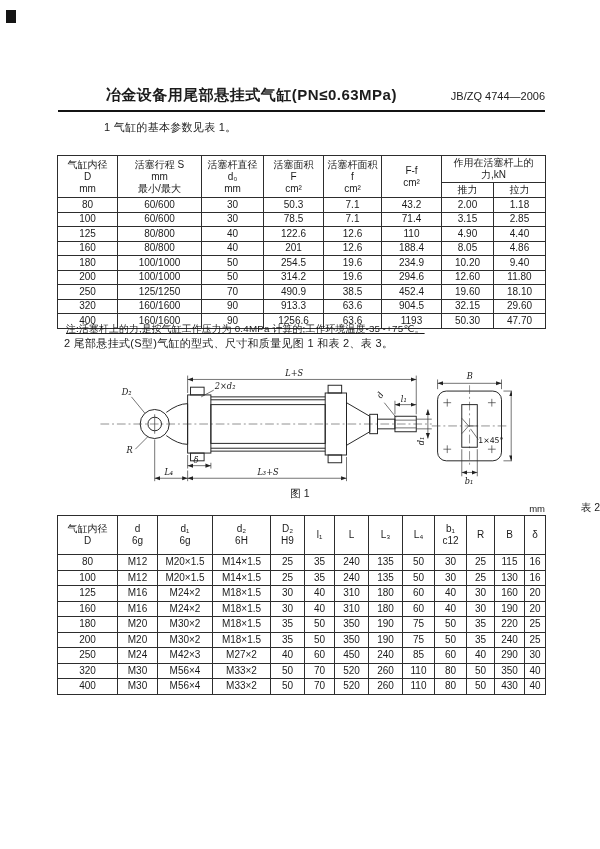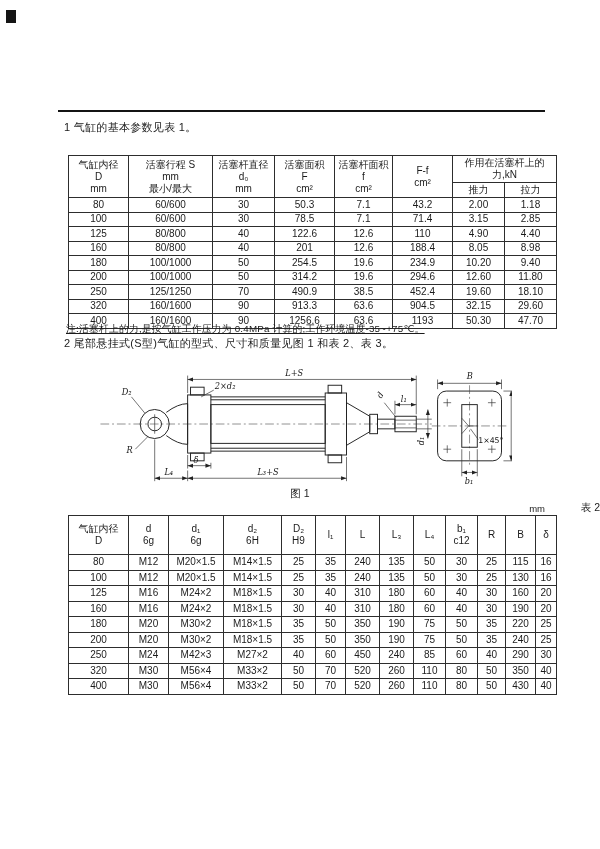--- a/index.html
+++ b/index.html
@@ -6,27 +6,27 @@
   .page{position:relative;width:600px;height:849px;background:#ffffff;overflow:hidden;
         font-family:"Liberation Sans","DejaVu Sans",sans-serif;color:#1b1b1b;}
   .corner-mark{position:absolute;top:10px;left:6px;width:10px;height:13px;background:#151515;}
 
   .titlebar{position:absolute;top:86px;left:58px;width:487px;display:flex;align-items:baseline;}
   .doc-title{flex:1;text-align:center;font-weight:bold;font-size:15px;letter-spacing:.5px;white-space:nowrap;}
   .std-no{font-size:11px;white-space:nowrap;padding-left:6px;}
   .title-rule{position:absolute;top:110px;left:58px;width:487px;border-top:2px solid #141414;}
 
   .sec{position:absolute;left:64px;font-size:11px;letter-spacing:.3px;}
-  .sec1{top:120px;} .sec2{top:336px;}
+  .sec1{top:120px;margin-left:40px;} .sec2{top:336px;}
 
   .tbl-caption{position:absolute;left:0;width:600px;text-align:center;font-size:10.5px;}
   .cap1{top:141px;} .figcap{top:487px;} .cap2{top:501px;text-align:right;}
   .unit2{position:absolute;top:503px;left:0;width:545px;text-align:right;font-size:9.5px;}
 
-  table{border-collapse:collapse;table-layout:fixed;font-size:10px;line-height:1.2;margin-left:11px;}
+  table{border-collapse:collapse;table-layout:fixed;font-size:10px;line-height:1.2;}
   table,th,td{border:1px solid #2d2d2d;}
   table{border-width:1.5px;}
   th{font-weight:normal;white-space:pre-line;padding:1px 1px;text-align:center;vertical-align:middle;}
   td{text-align:center;vertical-align:middle;padding:0 1px;white-space:nowrap;overflow:hidden;}
   #t1{position:absolute;top:155px;left:57px;width:488px;}
   #t1 td{height:13.5px;}
   #t2{position:absolute;top:515px;left:57px;width:488px;}
   #t2 td{height:14.5px;}
   #t2 th{height:36px;}
   .note{position:absolute;top:323px;left:66px;font-size:9.8px;letter-spacing:.2px;text-decoration:underline;}
@@ -38,20 +38,24 @@
   .cl{stroke:#444;stroke-width:.6;fill:none;stroke-dasharray:9 3 2 3;}
   .flbl{font:italic 8.5px "DejaVu Serif","Liberation Serif",serif;fill:#161616;}
   .flbl2{font:8px "DejaVu Sans",sans-serif;fill:#161616;}
 </style>
 </head>
 <body>
 
 <div class="page">
   <div class="corner-mark"></div>
 
+  <div class="titlebar">
+    <span class="doc-title">冶金设备用尾部悬挂式气缸(PN≤0.63MPa)</span>
+    <span class="std-no">JB/ZQ 4744—2006</span>
+  </div>
   <div class="title-rule"></div>
 
   <div class="sec sec1">1  气缸的基本参数见表 1。</div>
 
 
   <table id="t1">
     <colgroup>
       <col style="width:60px">
         <col style="width:84px">
         <col style="width:62px">
@@ -123,21 +127,21 @@
         </tr>
 
         <tr>
           <td>160</td>
           <td>80/800</td>
           <td>40</td>
           <td>201</td>
           <td>12.6</td>
           <td>188.4</td>
           <td>8.05</td>
-          <td>8.98</td>
+          <td>4.86</td>
         </tr>
 
         <tr>
           <td>180</td>
           <td>100/1000</td>
           <td>50</td>
           <td>254.5</td>
           <td>19.6</td>
           <td>234.9</td>
           <td>10.20</td>

